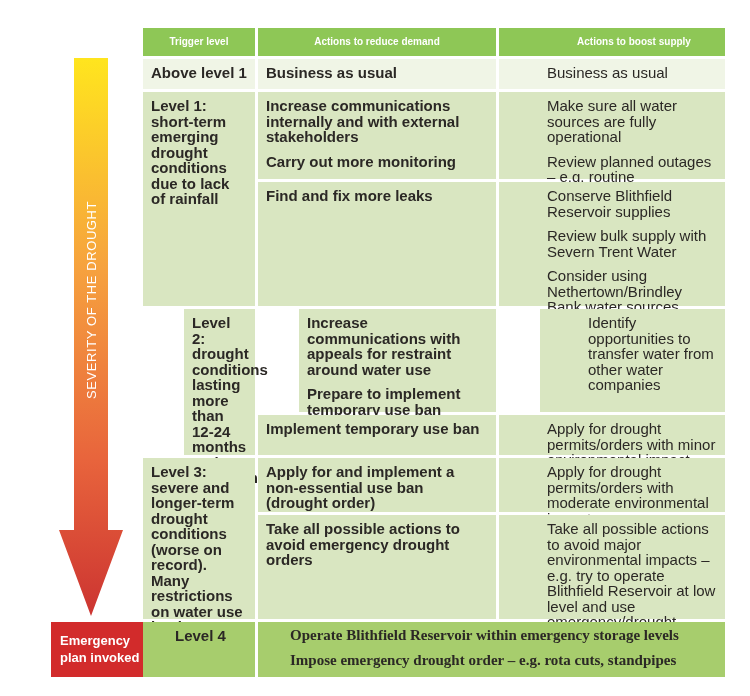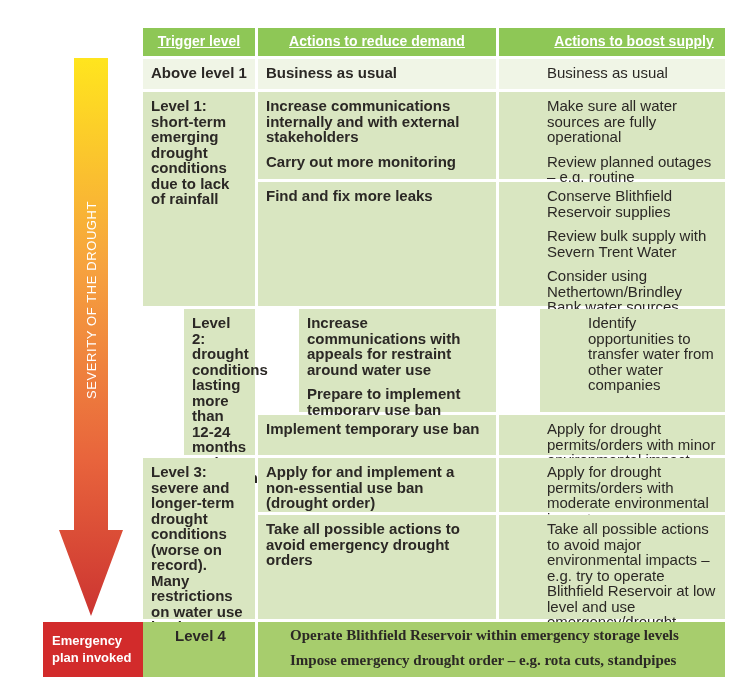--- a/index.html
+++ b/index.html
@@ -12,41 +12,40 @@
   
   .arrow-wrap { position:absolute; left:56px; top:58px; width:70px; height:560px; }
   .arrow-label {
     position:absolute; left:91px; top:300px;
     transform:translate(-50%,-50%) rotate(-90deg);
     white-space:nowrap; color:#ffffff; font-size:13px; letter-spacing:0.6px;
   }
 
   
   .emergency-box {
-    position:absolute; left:43px; top:622px; width:100px; height:55px;
+    position:absolute; left:51px; top:622px; width:100px; height:55px;
     background:#d22b2b; color:#ffffff; font-weight:bold; font-size:13px;
     line-height:17px; box-sizing:border-box; padding:10px 4px 0 9px;
   }
 
   
   .table {
     position:absolute; left:143px; top:28px;
     display:grid;
     grid-template-columns:112px 238px 226px;
     grid-template-rows:28px 30px 87px 124px 103px 40px 54px 104px 55px;
     gap:3px;
   }
   .cell { box-sizing:border-box; padding:6px 8px 4px 8px; font-size:15px; line-height:15.5px; }
   .cell p { margin:0 0 9px 0; }
   .cell p:last-child { margin-bottom:0; }
   .hdr {
-    background:#8ec756; color:#ffffff; font-weight:bold; font-size:14px;
+    background:#8ec756; color:#ffffff; font-weight:bold; font-size:10px;
     display:flex; align-items:center; justify-content:center; text-align:center;
     padding:0 4px;
-    text-decoration:underline;
   }
   .pale { background:#f0f5e6; }
   .lite { background:#d9e6c1; }
   .dark { background:#a7cd6d; }
   .b { font-weight:bold; }
 
   .r1{grid-row:1;} .r2{grid-row:2;} .r3{grid-row:3;} .r4{grid-row:4;}
   .r5{grid-row:5;margin-left:41px;} .r6{grid-row:6;} .r7{grid-row:7;} .r8{grid-row:8;} .r9{grid-row:9;padding-left:32px;}
   .c1{grid-column:1;} .c2{grid-column:2;} .c3{grid-column:3;padding-left:48px;}
   .span2r{grid-row-end:span 2;}

